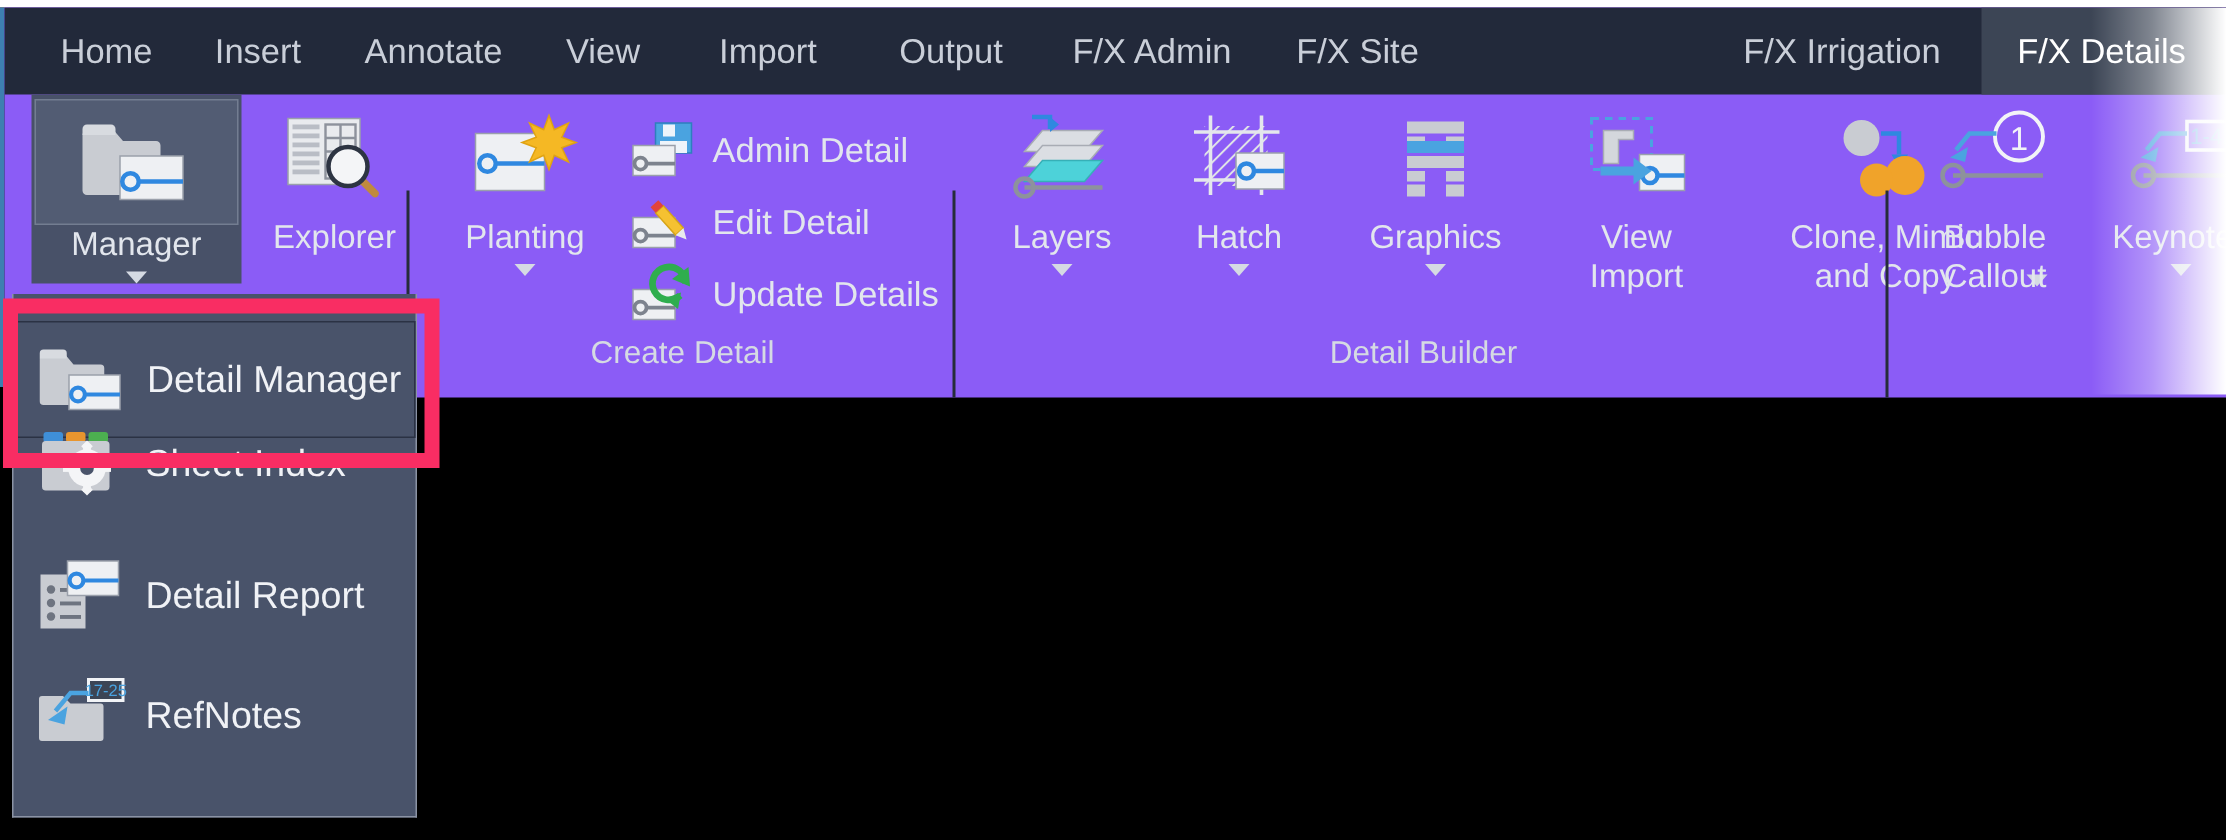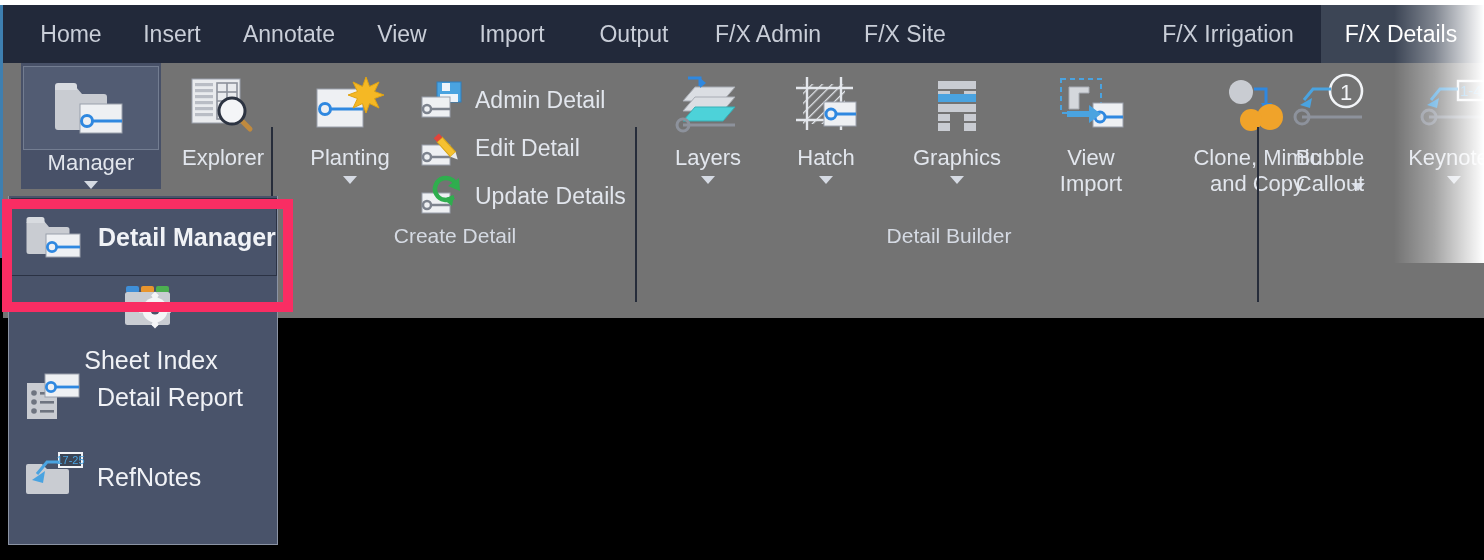--- a/index.html
+++ b/index.html
@@ -12,22 +12,22 @@
   }
 
   
   #app{ position:absolute; inset:0; background:#000; }
 
   #white-top{ position:absolute; left:0; top:0; width:1484px; height:5px; background:#ffffff; }
   #blue-left-edge{ position:absolute; left:0; top:5px; width:3px; height:253px; background:#3e7fb0; }
 
   
   #ribbon{
-    position:absolute; left:3px; top:5px; width:1481px; height:313px;
-    background:#737373; overflow:hidden;
+    position:absolute; left:3px; top:5px; width:1481px; height:260px;
+    background:#8b5cf6; overflow:hidden;
   }
 
   
   #tabbar{
     position:absolute; left:0; top:0; width:1481px; height:58px;
     background:#22293a;
   }
   .tab{
     position:absolute; top:0; height:58px;
     display:flex; align-items:center; justify-content:center;
@@ -360,34 +360,34 @@
         <div class="lb">Keynotes</div>
         <div class="caret"></div>
       </div>
     </div>
 
     <div id="fade-right"></div>
   </div>
 
   <div id="dropdown">
 
-    <div class="menu-item selected" style="top:2px;font-weight:bold;">
+    <div class="menu-item selected" style="top:18px;">
       <span>
         <svg width="58" height="50" viewBox="0 0 58 50">
           <path d="M3 9 h15 l5 6 h18 a2.5 2.5 0 0 1 2.5 2.5 v22 a2.5 2.5 0 0 1 -2.5 2.5 H3 a2.5 2.5 0 0 1 -2.5 -2.5 V11.5 A2.5 2.5 0 0 1 3 9 z" fill="#c9ccd2"></path>
           <path d="M3 5 h13 a2.5 2.5 0 0 1 2.5 2.5 V11 H0.5 V7.5 A2.5 2.5 0 0 1 3 5 z" fill="#d8dbe0"></path>
           <rect x="20" y="22" width="34" height="23" fill="#eef0f3" stroke="#9aa0ab" stroke-width="1"></rect>
           <line x1="26" y1="35" x2="54" y2="35" stroke="#2f88e0" stroke-width="2.8"></line>
           <circle cx="26" cy="35" r="4.6" fill="#eef0f3" stroke="#2f88e0" stroke-width="2.8"></circle>
         </svg>
       </span>
       <span class="lb">Detail Manager</span>
     </div>
 
-    <div class="menu-item" style="top:86px;flex-direction:column;">
+    <div class="menu-item" style="top:74px;">
       <span>
         <svg width="58" height="50" viewBox="0 0 58 50">
           <rect x="4" y="4" width="13" height="7" rx="2" fill="#3f8fd8"></rect>
           <rect x="19" y="4" width="13" height="7" rx="2" fill="#e8952e"></rect>
           <rect x="34" y="4" width="13" height="7" rx="2" fill="#4caf50"></rect>
           <rect x="3" y="10" width="45" height="33" rx="2.5" fill="#c9ccd2"></rect>
           <g transform="translate(33,28)">
             <circle cx="0" cy="0" r="12.5" fill="#f4f5f7"></circle>
             <g fill="#f4f5f7">
               <rect x="-2.6" y="-16" width="5.2" height="6"></rect>

